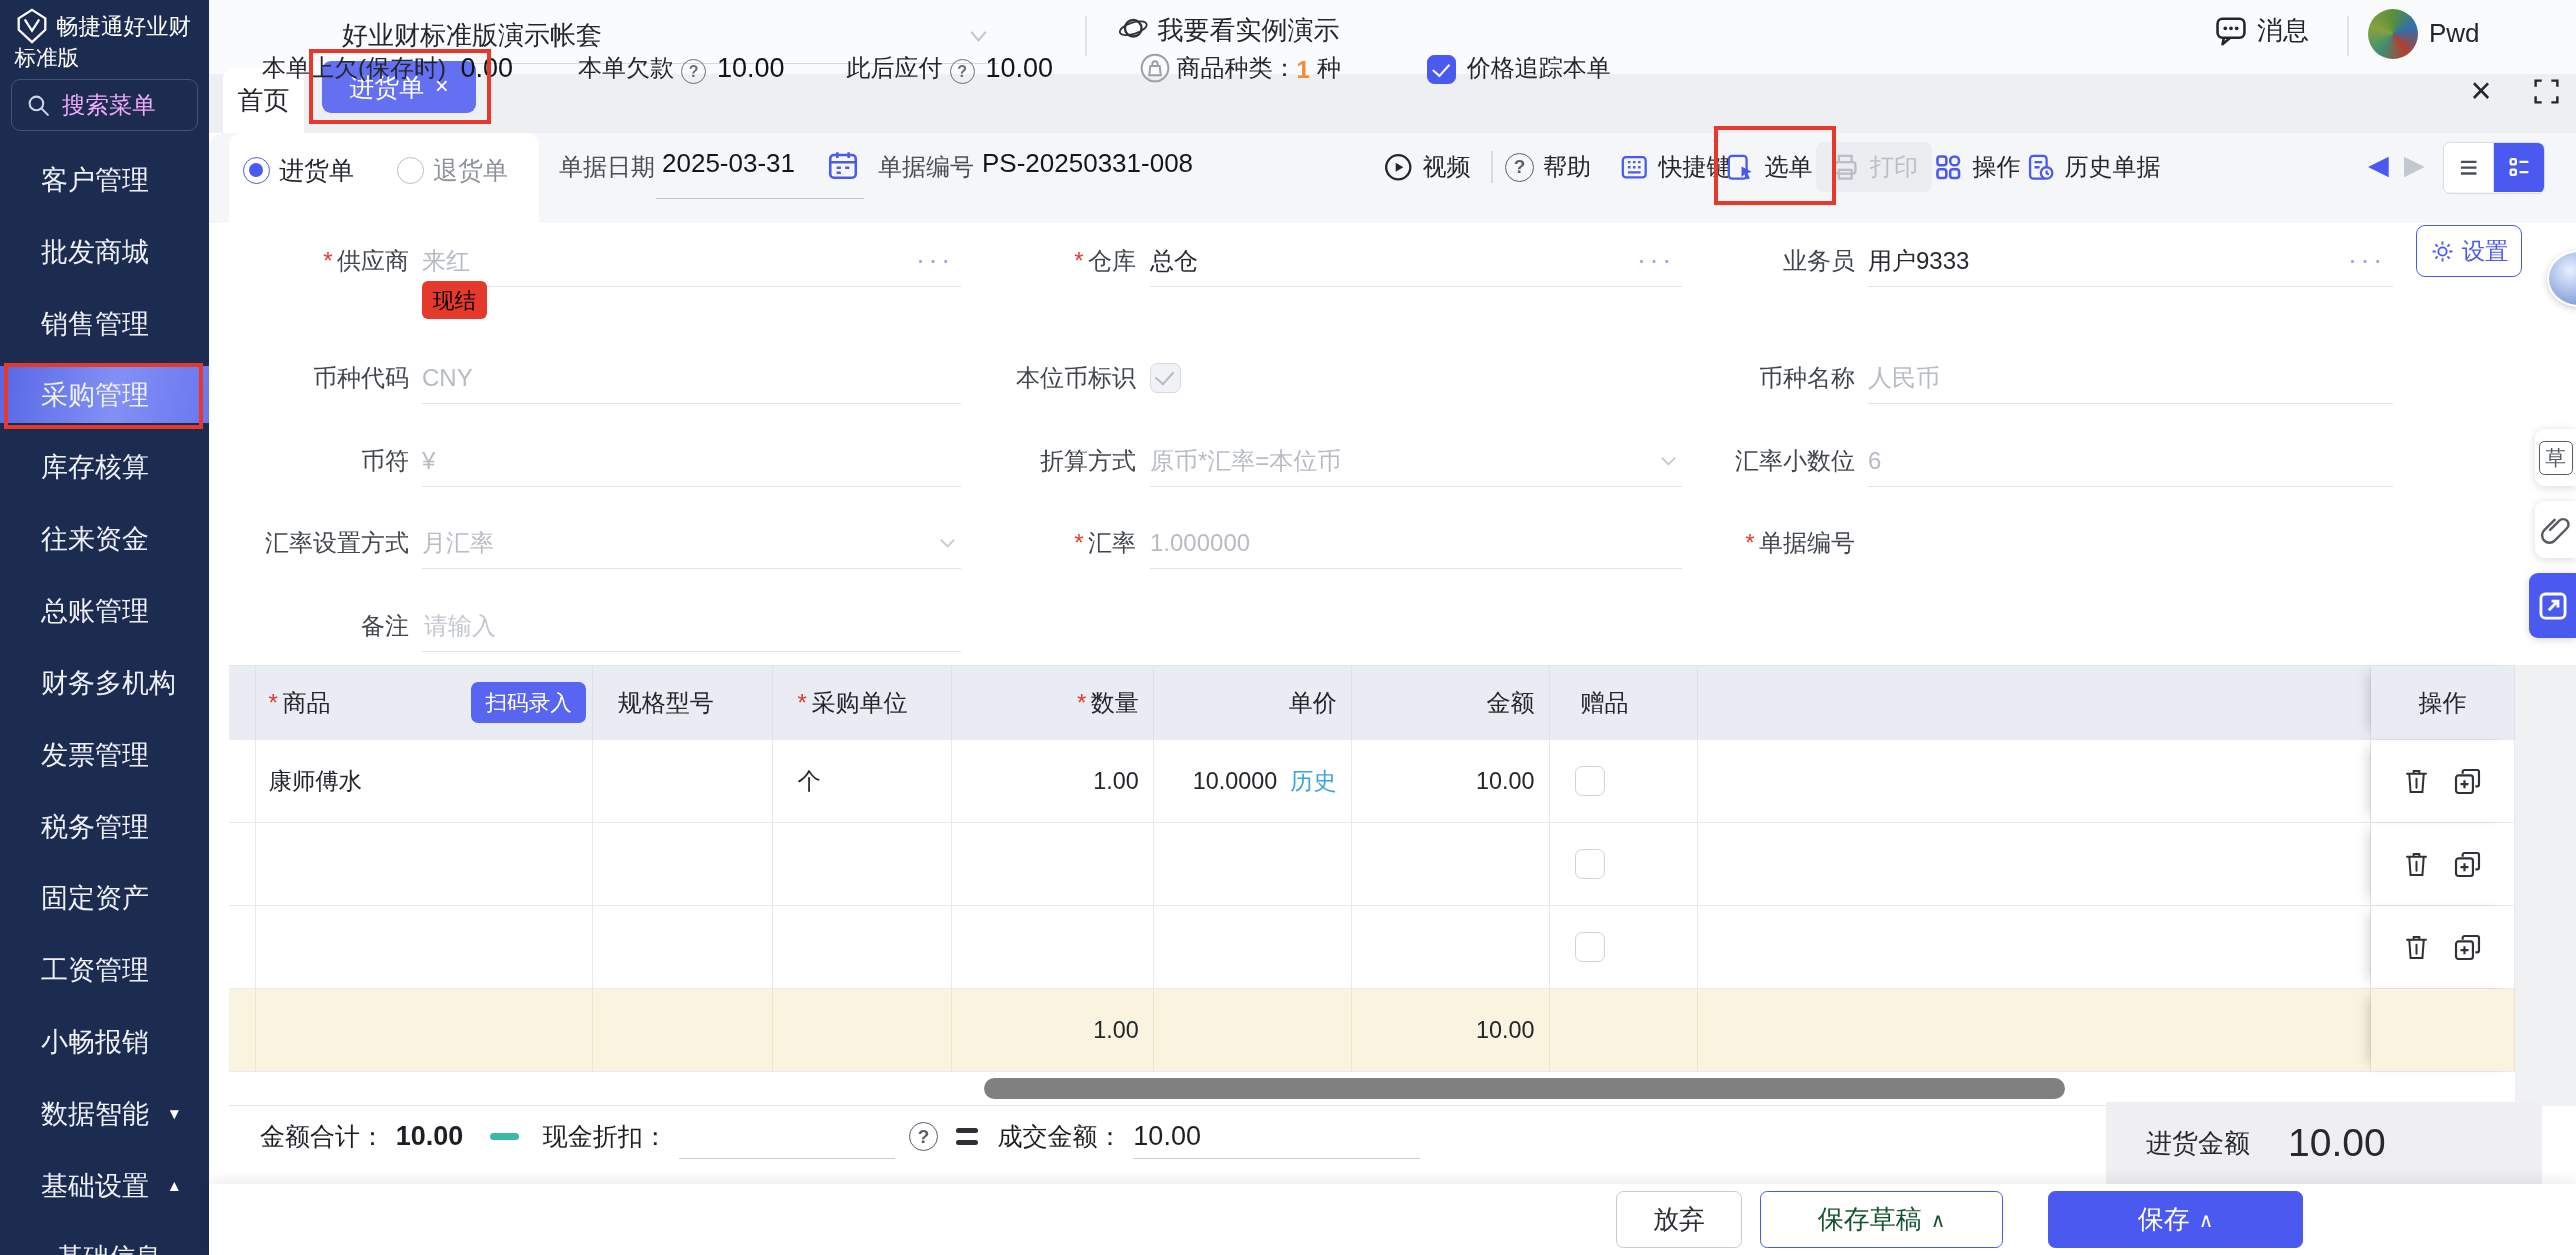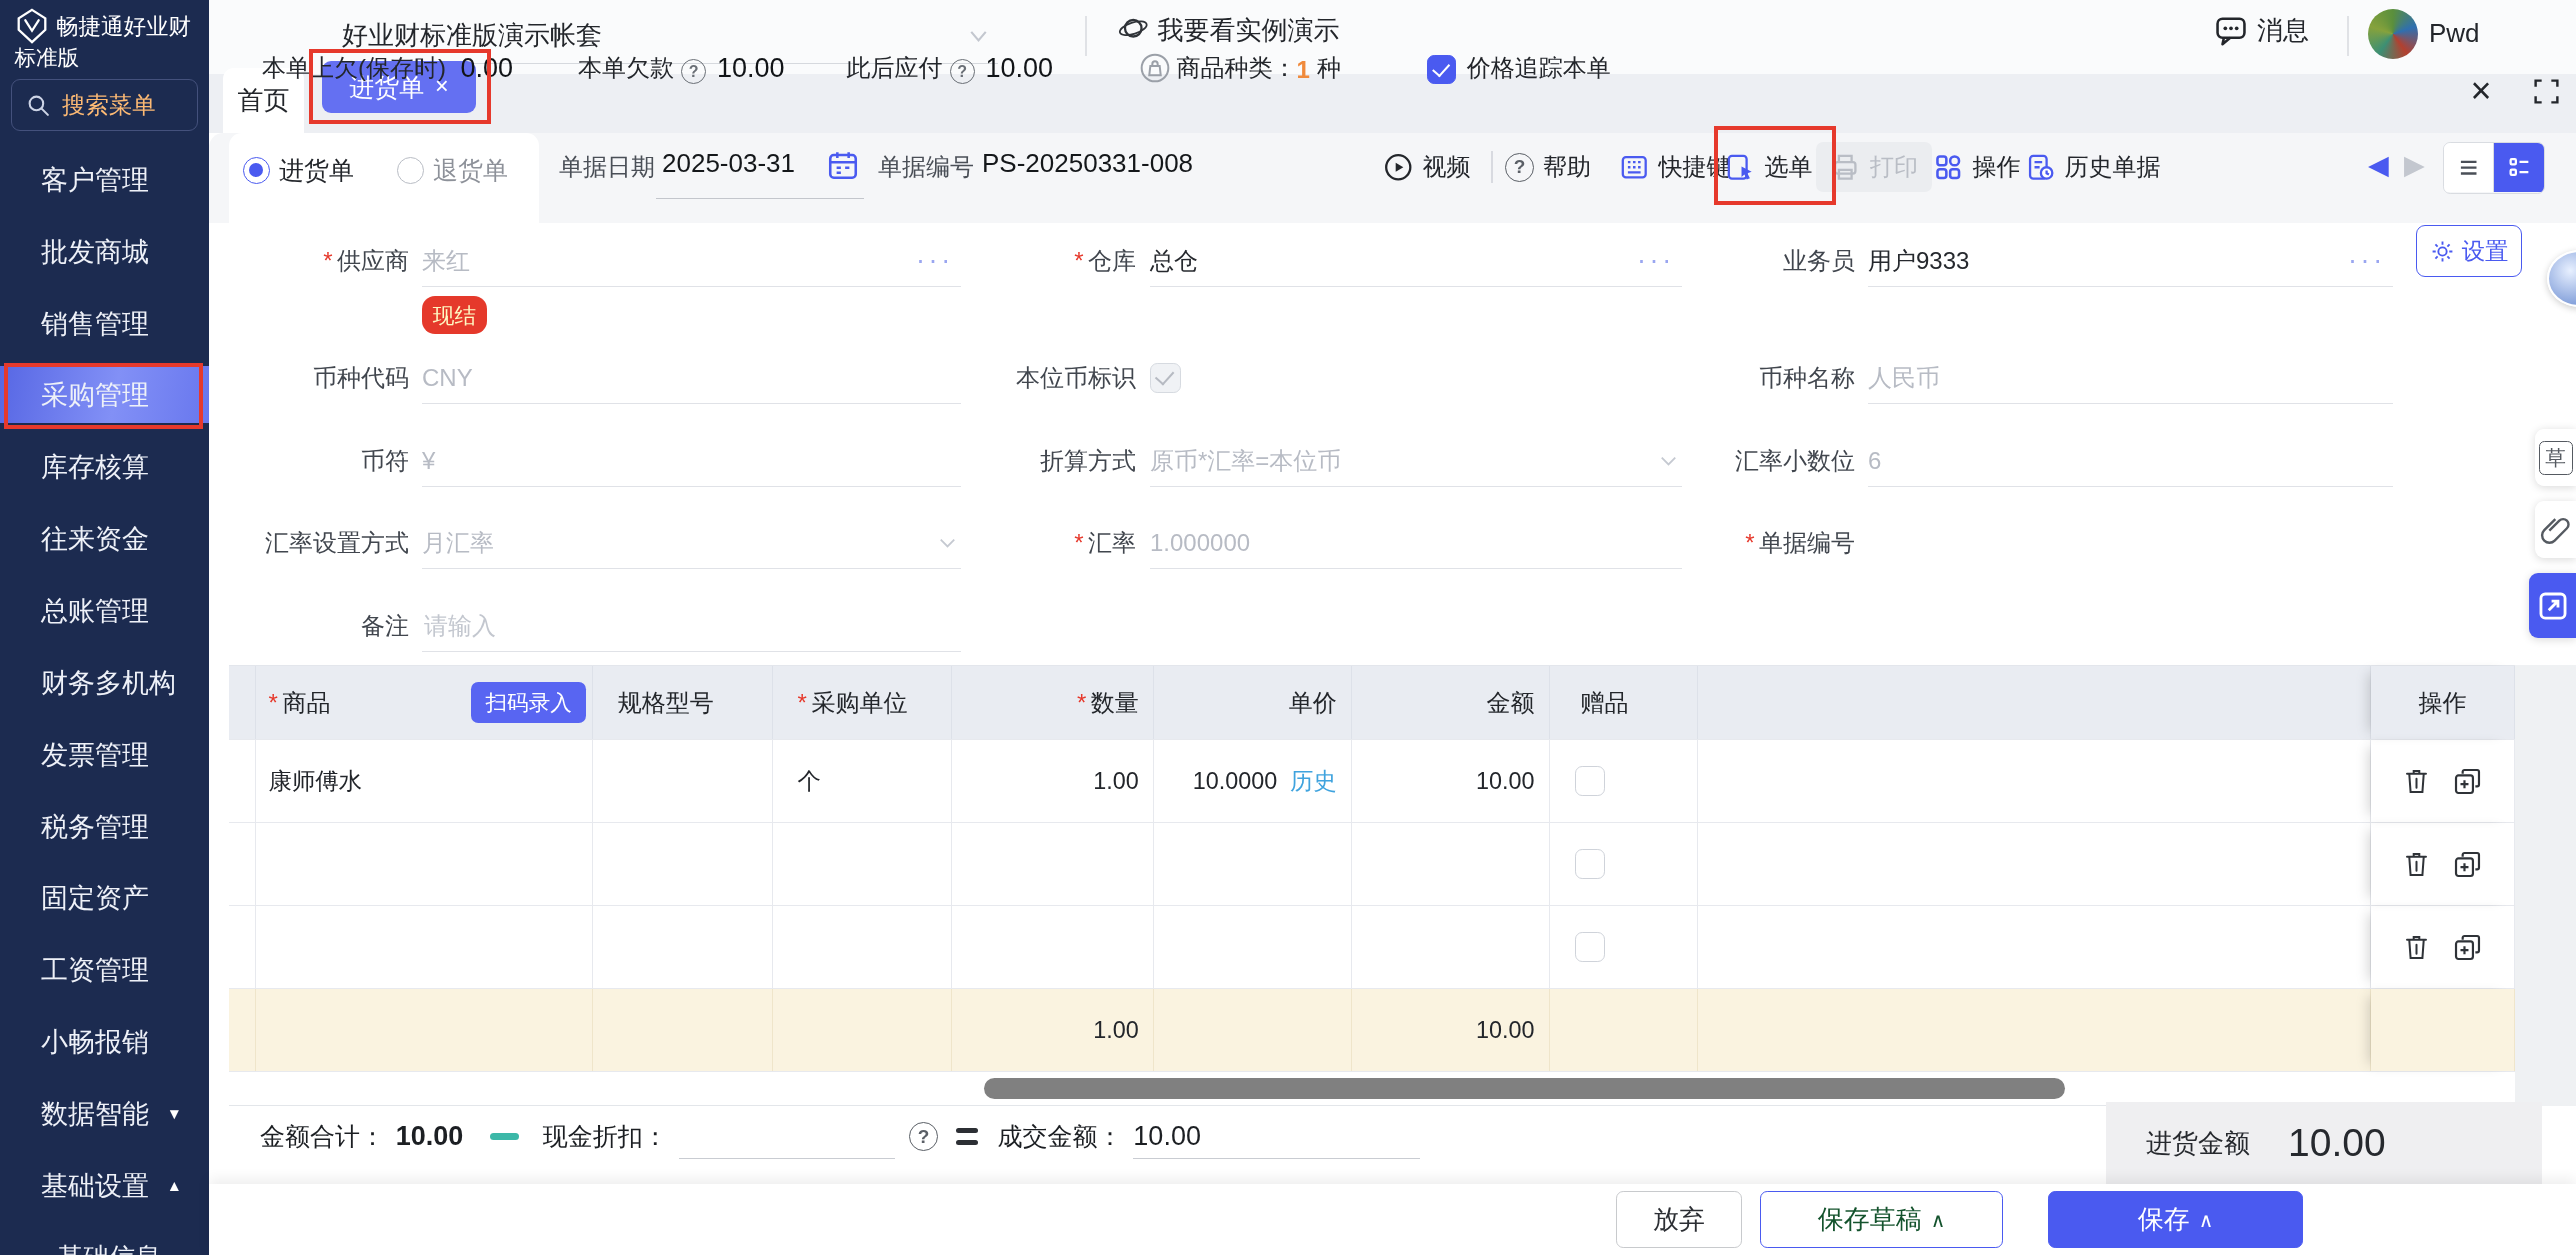--- a/index.html
+++ b/index.html
@@ -7,21 +7,21 @@
   #app{position:relative;width:2576px;height:1256px;background:#fff;overflow:hidden;
        font-family:"Liberation Sans","DejaVu Sans",sans-serif;color:#2f3338}
   .abs{position:absolute}
 
   
   #sidebar{position:absolute;left:0;top:0;width:209px;height:1256px;background:#1c2b50;z-index:6;overflow:hidden}
   .logo-row{position:absolute;left:12.6px;top:7.2px;display:flex;align-items:center;gap:5.4px}
   .logo-text{color:#fff;font-size:22.5px;white-space:nowrap}
   .edition{position:absolute;left:14.4px;top:43px;color:#fff;font-size:21.6px}
   .search-box{position:absolute;left:10.8px;top:79px;width:187px;height:52px;border:1.8px solid #44517c;border-radius:9px;
-              display:flex;align-items:center;gap:10.8px;padding-left:14.4px;color:#fdba74;font-size:23.4px}
+              display:flex;align-items:center;gap:10.8px;padding-left:14.4px;color:#f0abfc;font-size:23.4px}
   .mi{position:absolute;left:0;width:209px;height:57px;display:flex;align-items:center;padding-left:41px;
       color:#eef1f8;font-size:27px;cursor:pointer}
   .mi.active{background:linear-gradient(100deg,#5767e4 0%,#8290f6 55%,#6877ee 100%)}
   .mi .chv{margin-left:auto;margin-right:27px;font-size:15.3px;color:#fff}
   .mi.sub{padding-left:57px;font-size:26px}
 
   
   #hdr{position:absolute;left:209px;top:0;width:2367px;height:74px;background:#fafbfc}
   .acct{position:absolute;left:133px;top:7.2px;width:656px;height:57px;border-bottom:1.8px solid #d6d9de;
         display:flex;align-items:center;font-size:26px;color:#23262b;cursor:pointer}
@@ -63,21 +63,21 @@
   .vt.sel{background:#4a5af0}
 
   
   .flabel{position:absolute;height:52px;line-height:52px;font-size:24px;color:#41464e;text-align:right}
   .req::before{content:"*";color:#e6392c;margin-right:4.5px}
   .fin{position:absolute;height:52px;border-bottom:1.8px solid #e0e2e7;display:flex;align-items:center}
   .fin.nob{border-bottom:none}
   .fval{font-size:24px}
   .gray{color:#b7bbc4}.dark{color:#26292e}
   .more{margin-left:auto;margin-right:7.2px;color:#9aa6f0;font-size:27px;letter-spacing:3.6px;cursor:pointer}
-  .tag{position:absolute;left:422px;top:296px;background:#e5392b;color:#fef9c3;font-size:21.6px;padding:4.5px 10.8px;border-radius:13px}
+  .tag{position:absolute;left:422px;top:281px;background:#e5392b;color:#000000;font-size:21.6px;padding:4.5px 10.8px;border-radius:6px}
   .set-btn{position:absolute;left:2416px;top:225px;width:106px;height:52px;border:1.8px solid #4a5af0;border-radius:9px;
            background:#fff;color:#4a5af0;font-size:23.4px;display:flex;align-items:center;justify-content:center;gap:7.2px;cursor:pointer}
   .remark-input{border:none;outline:none;background:transparent;font-size:24px;width:100%;color:#26292e}
   .remark-input::placeholder{color:#c3c7cf}
   .chk{width:30.5px;height:30.5px;border:1.8px solid #cfd3da;border-radius:7.2px;background:#fff;position:relative;flex:0 0 auto;cursor:pointer}
   .chk.dis{background:#f0f2f5;border-color:#d6dae0}
   .chk.dis::after{content:"";position:absolute;left:8px;top:3.6px;width:9px;height:15.3px;border:solid #b6bac2;border-width:0 2.7px 2.7px 0;transform:rotate(42deg)}
   .chk.blue{background:#4a5af0;border-color:#4a5af0;width:29px;height:29px}
   .chk.blue::after{content:"";position:absolute;left:8px;top:3.6px;width:8px;height:14.4px;border:solid #fff;border-width:0 2.7px 2.7px 0;transform:rotate(42deg)}
 

